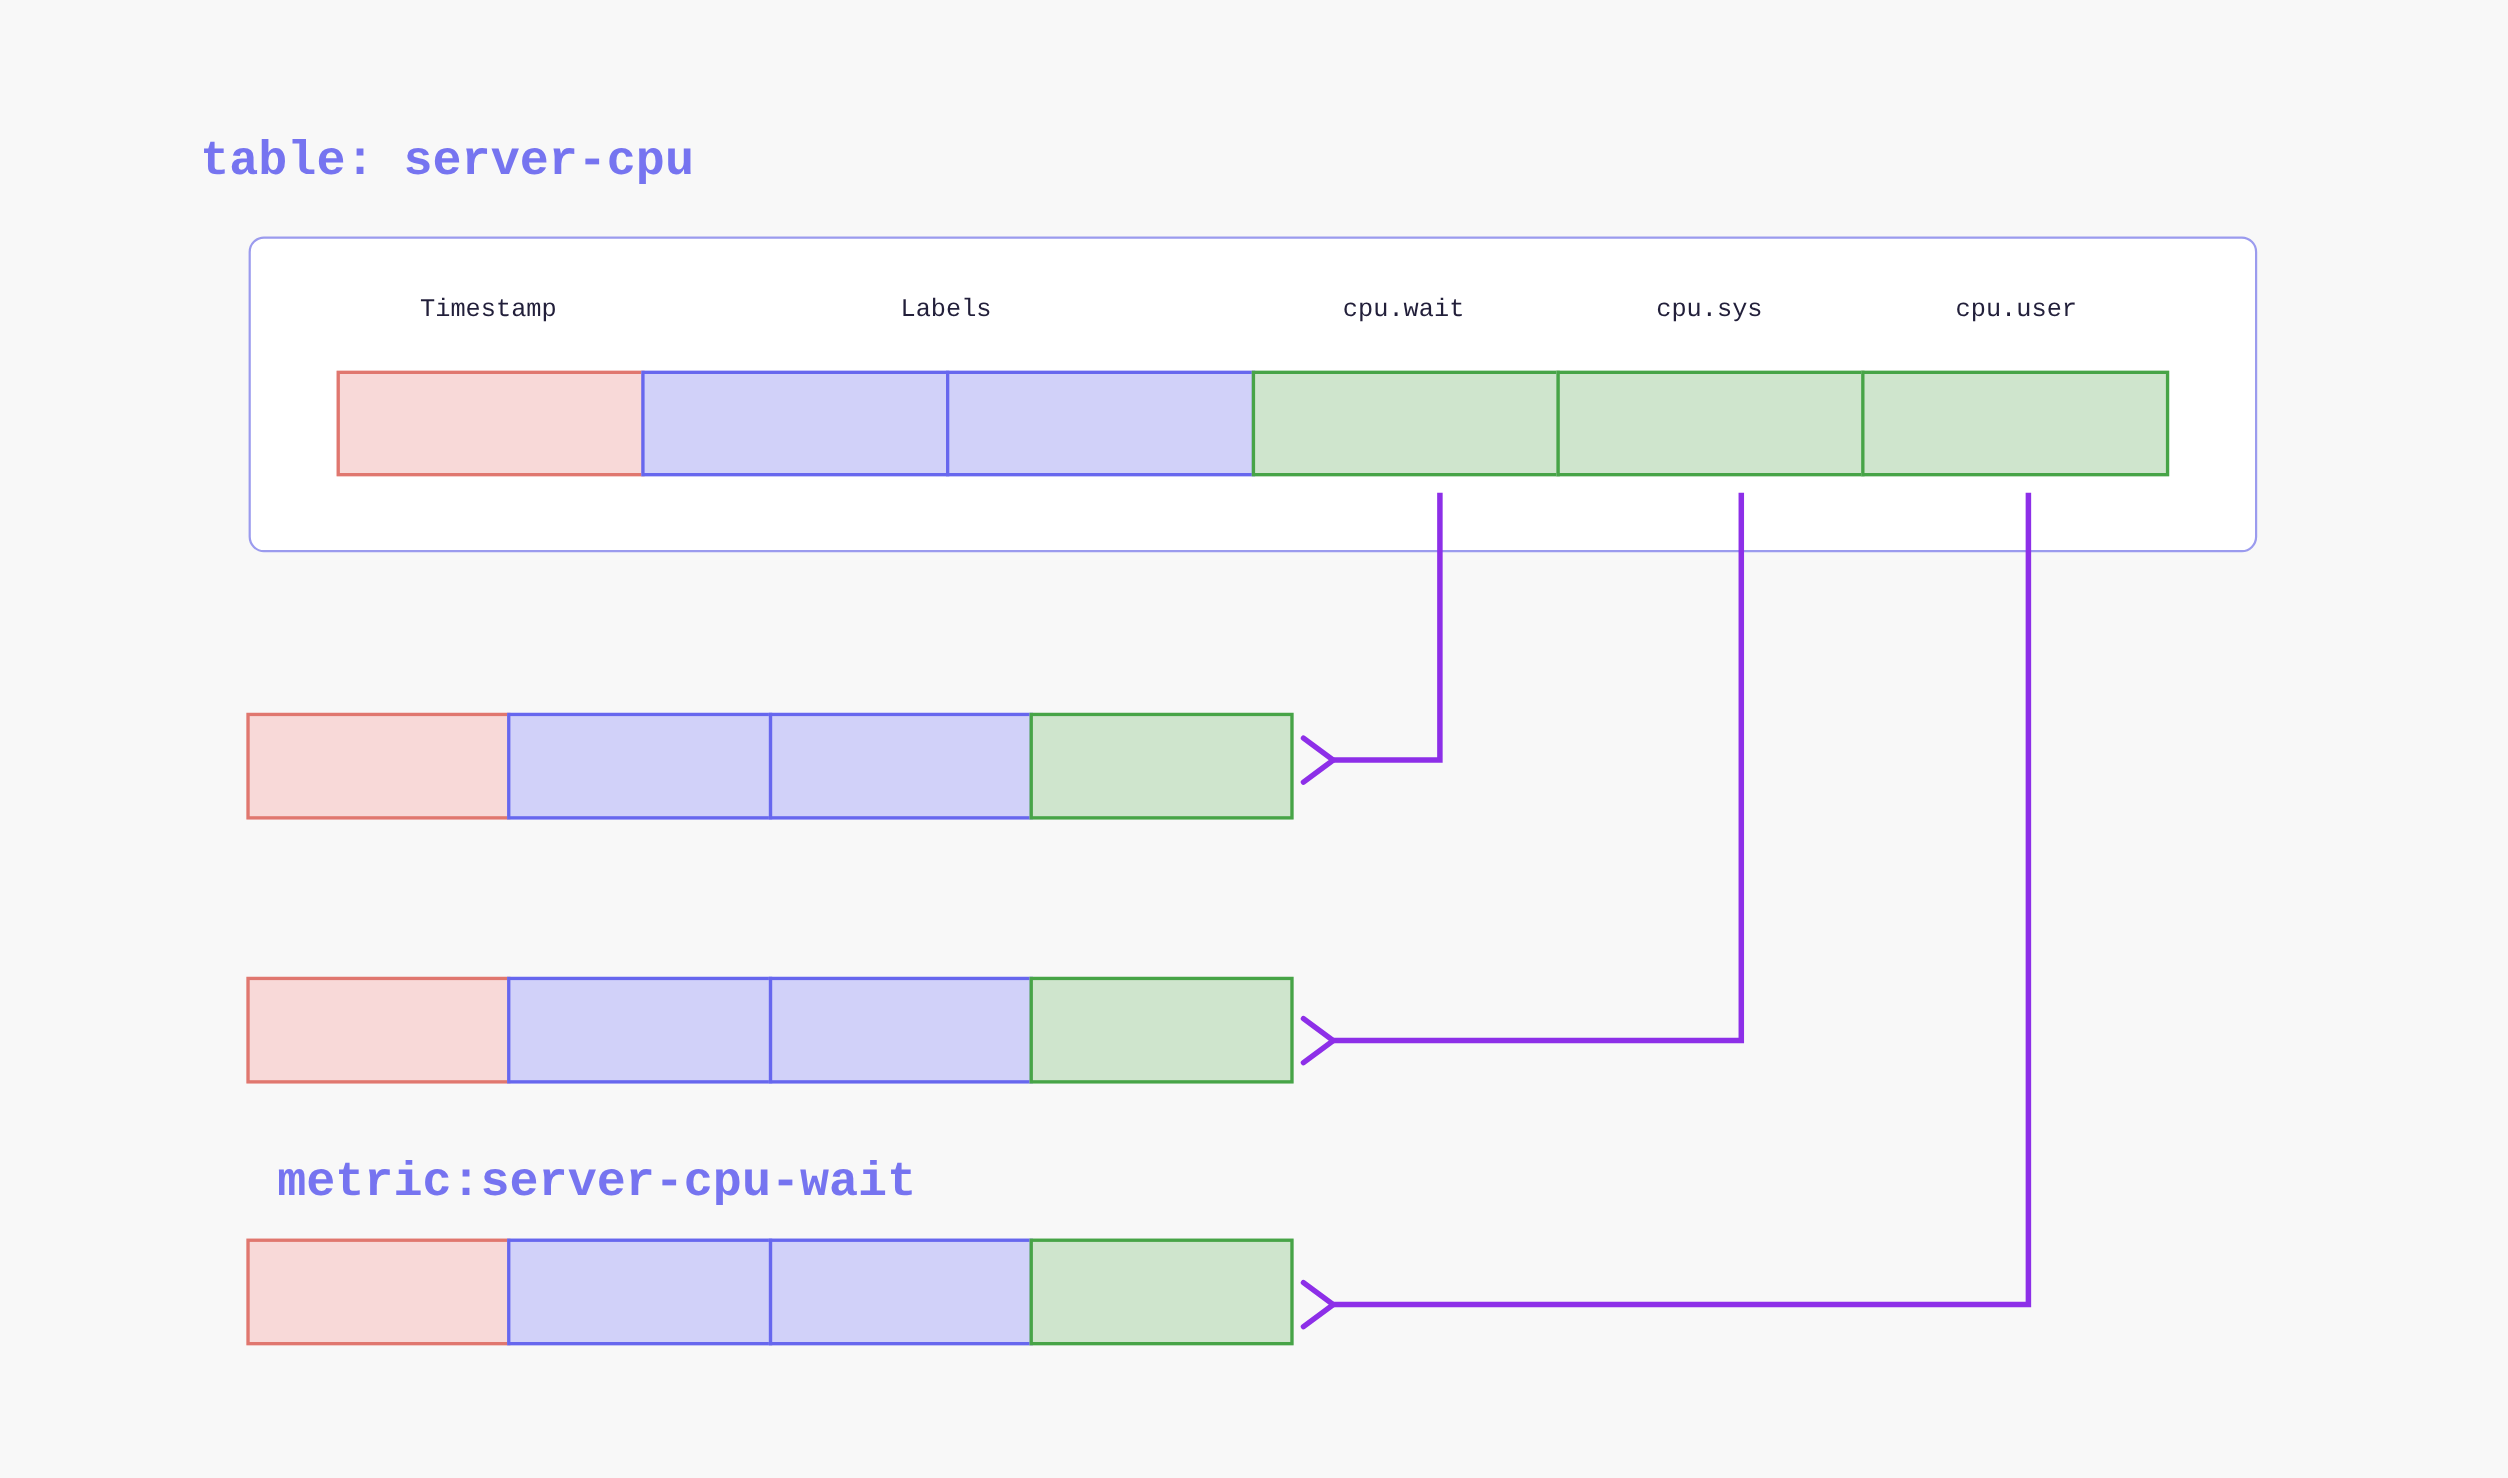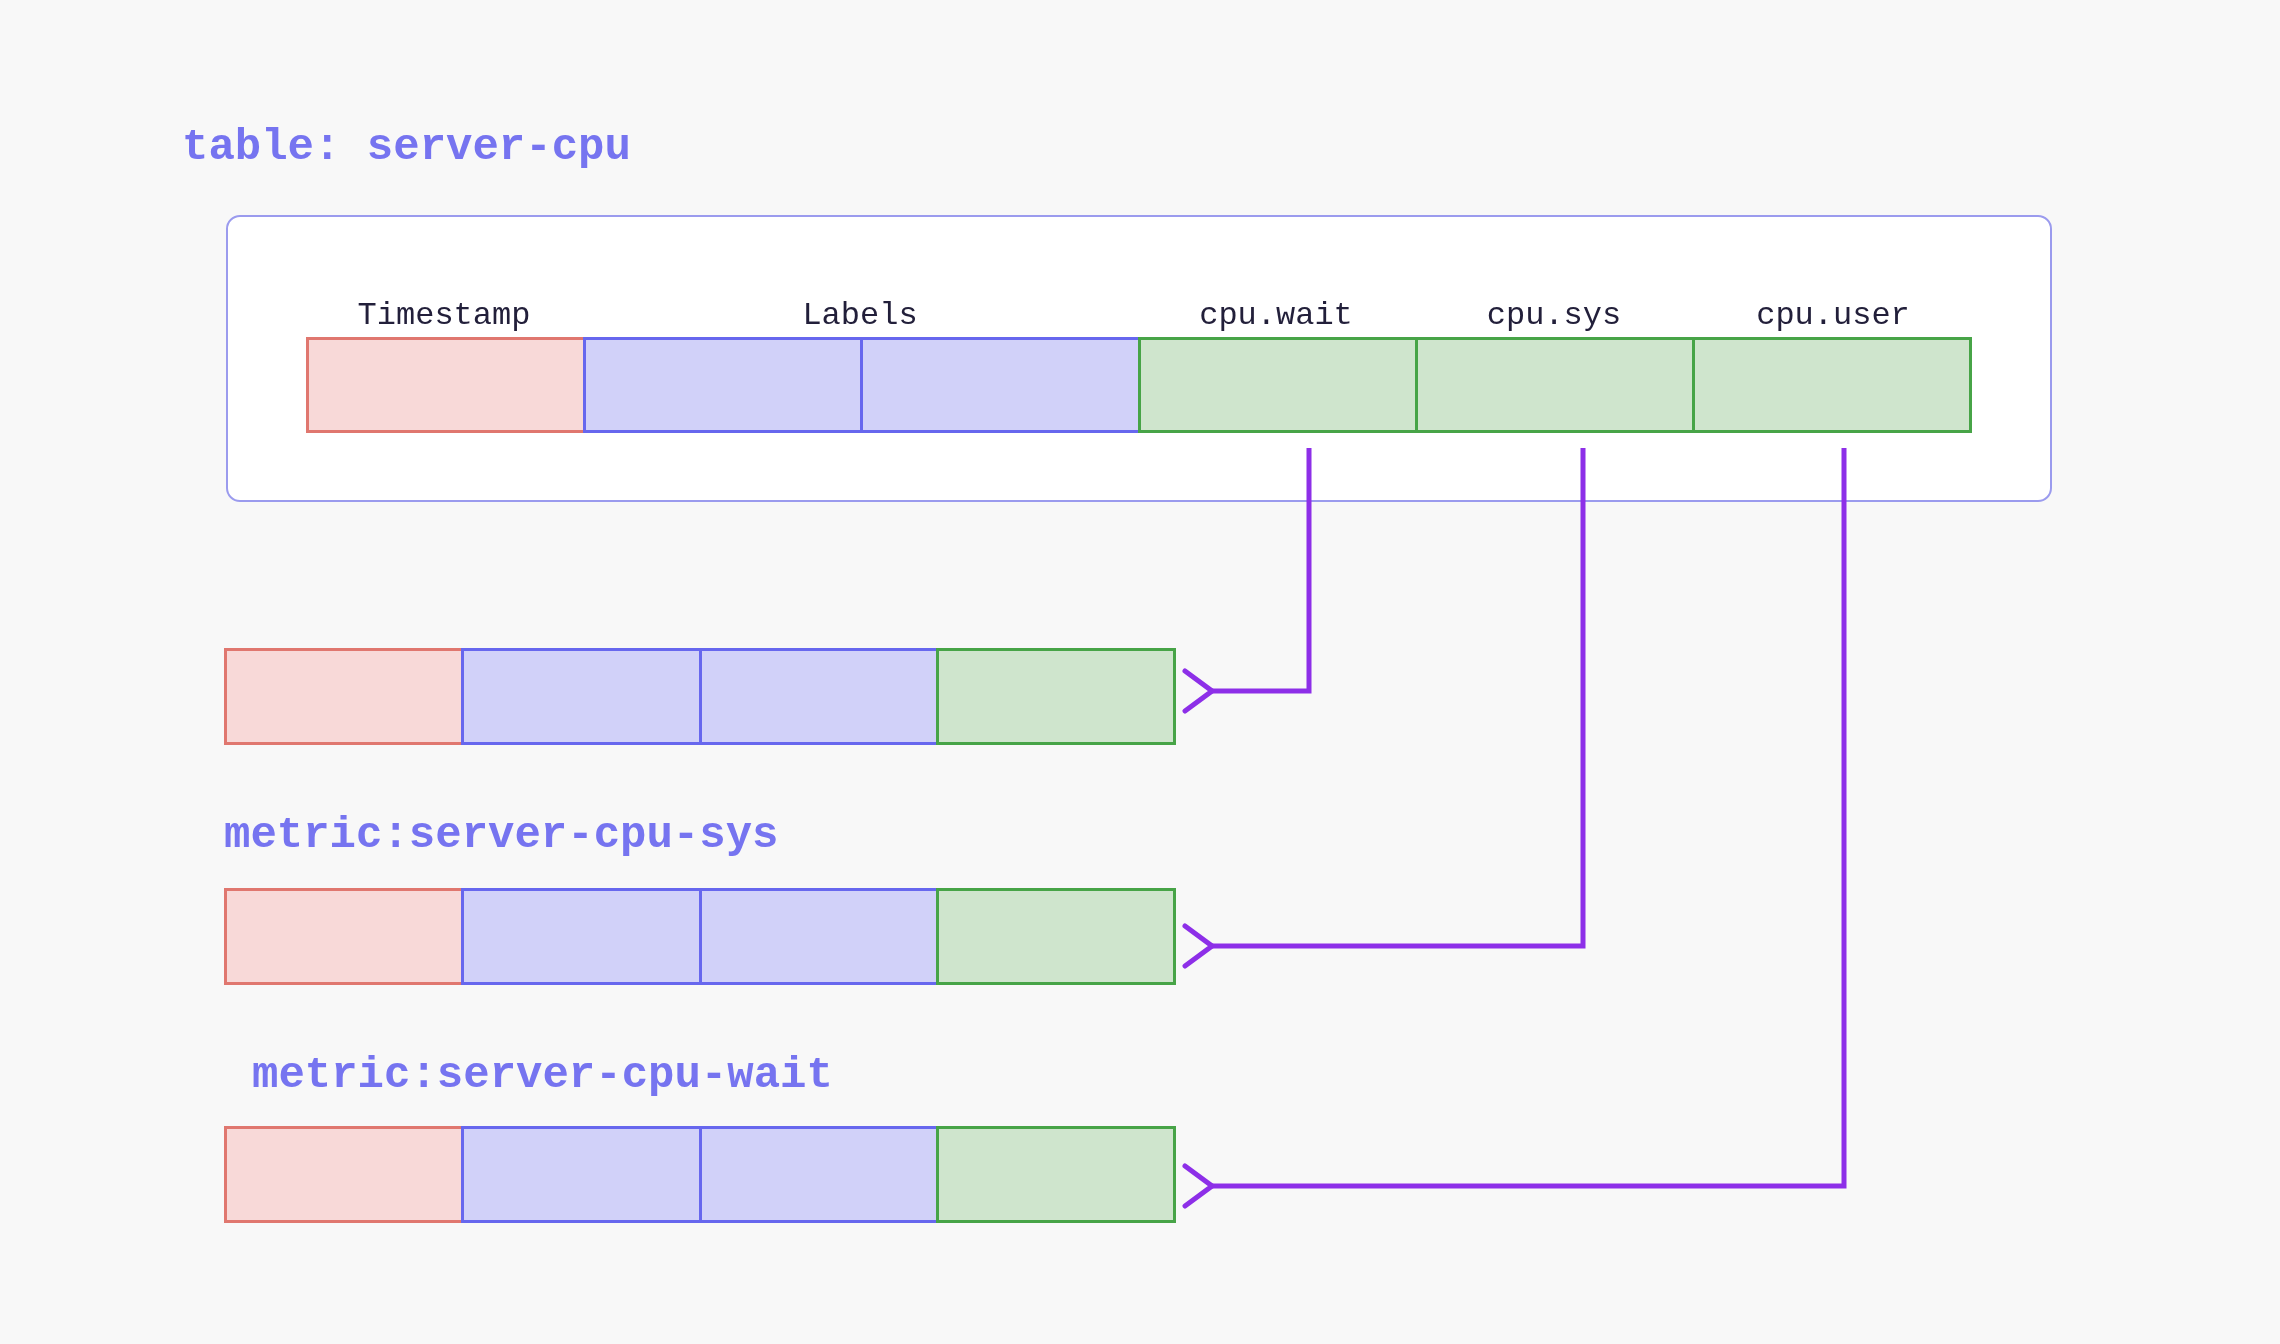--- a/index.html
+++ b/index.html
@@ -40,23 +40,23 @@
     left: 226px;
     top: 215px;
     width: 1826px;
     height: 287px;
     background: var(--panel-background);
     border: 2px solid var(--panel-border);
     border-radius: 14px;
   }
   .col-header {
     position: absolute;
-    top: 298px;
+    top: 269px;
     transform: translateX(-50%);
-    font-size: 32px;
+    font-size: 23px;
     line-height: 1.1;
     color: var(--header-text);
     white-space: pre;
   }
   .col-header.h1 { left: 444px; }
   .col-header.h2 { left: 860px; }
   .col-header.h3 { left: 1276px; }
   .col-header.h4 { left: 1554px; }
   .col-header.h5 { left: 1833px; }
   .row {
@@ -139,21 +139,20 @@
       <div class="cell cell-green"></div>
     </div>
 
   <div class="row metric-row m1">
       <div class="cell cell-red"></div>
       <div class="cell cell-blue"></div>
       <div class="cell cell-blue"></div>
       <div class="cell cell-green"></div>
     </div>
 
-  <div class="metric-label l2">metric:server-cpu-sys</div>
   <div class="row metric-row m2">
       <div class="cell cell-red"></div>
       <div class="cell cell-blue"></div>
       <div class="cell cell-blue"></div>
       <div class="cell cell-green"></div>
     </div>
 
   <div class="metric-label l3">metric:server-cpu-wait</div>
   <div class="row metric-row m3">
       <div class="cell cell-red"></div>

